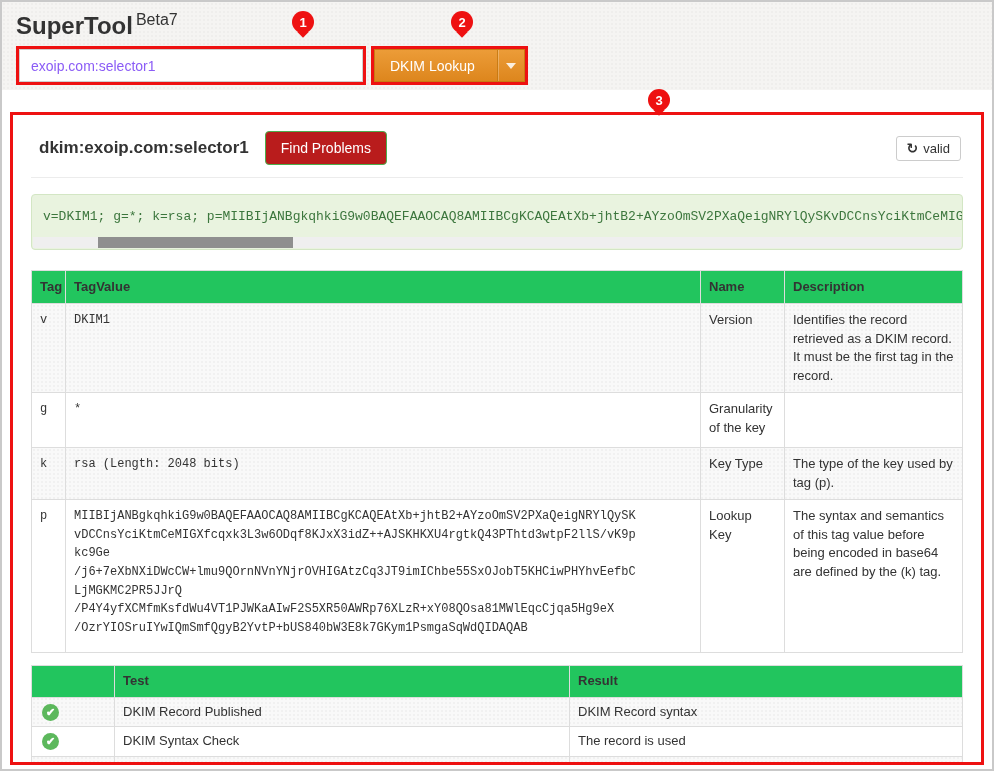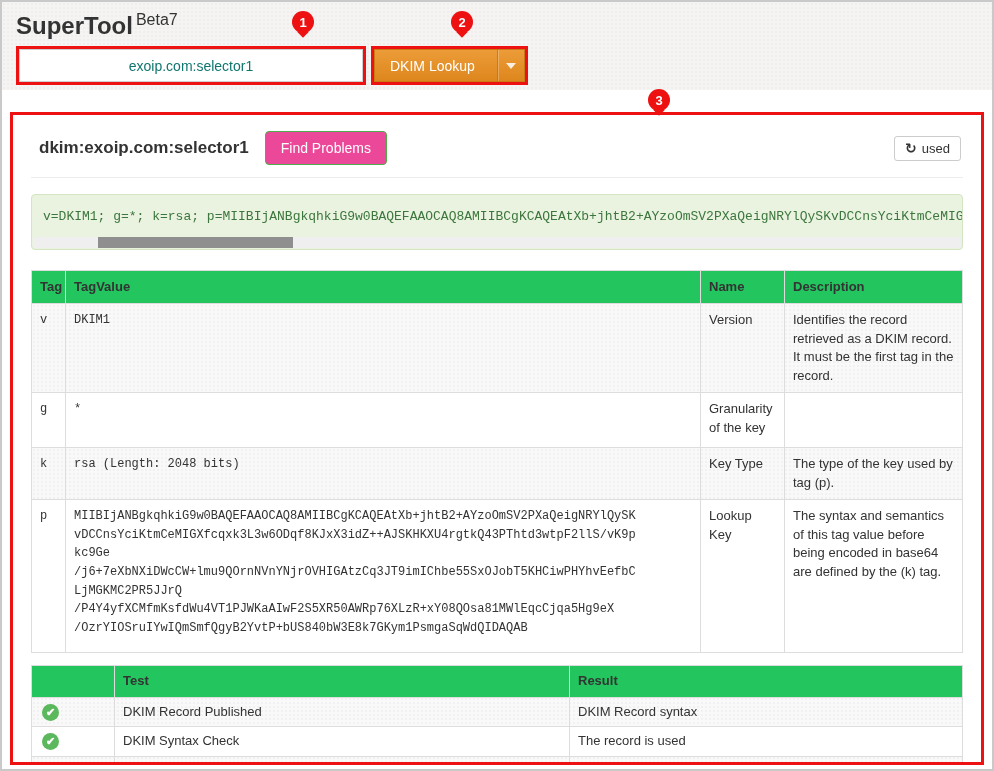--- a/index.html
+++ b/index.html
@@ -12,22 +12,22 @@
   .topband { height: 88px; padding: 9px 14px 0 14px;
     background-color:#f5f4f2;
     background-image: radial-gradient(rgba(0,0,0,0.025) 1px, transparent 1px);
     background-size: 4px 4px; }
   .apptitle { font-size: 24px; font-weight: 700; color:#333; letter-spacing: 0; }
   .apptitle sup { font-size: 16px; font-weight: 400; margin-left: 3px; }
   .searchrow { display: flex; margin-top: 6px; align-items: stretch; }
   .red-frame { border: 3px solid #ee1111; }
   .frame-input { width: 350px; height: 39px; margin-right: 5px; background:#fff; }
   .frame-input input { width: 100%; height: 100%; border: 1px solid #cfcfcf;
-    padding: 0 24px; font-size: 14px; color:#0f766e; outline: none;
-    font-family: "Liberation Sans", sans-serif; text-align: center; }
+    padding: 0 11px; font-size: 14px; color:#8b5cf6; outline: none;
+    font-family: "Liberation Sans", sans-serif; }
   .frame-btn { height: 39px; }
   .btn-orange { display: flex; height: 100%; cursor: pointer;
     background: linear-gradient(#ec9c38, #dd861d);
     border: 1px solid #c97a12; color: #fff; font-size: 14px; gap: 7px; }
   .btn-orange .main { padding: 0 15px; display: flex; align-items: center; }
   .btn-orange .caret-box { width: 27px; display: flex; align-items: center;
     justify-content: center; border-left: 1px solid rgba(193,117,15,.8);
     box-shadow: inset 1px 0 0 rgba(255,255,255,.25); }
   .caret { width: 0; height: 0; border-left: 5px solid transparent;
     border-right: 5px solid transparent; border-top: 6px solid rgba(255,255,255,.85); }
@@ -41,21 +41,21 @@
   .b1 { left: 290px; top: 9px; }
   .b2 { left: 449px; top: 9px; }
   .b3 { left: 646px; top: 87px; }
 
   
   .panel { margin: 22px 8px 0 8px; border: 3px solid #ee1111; background: #fff;
     padding: 12px 18px 10px 18px; height: 653px; overflow: hidden; }
   .panel-head { display: flex; align-items: center; padding: 4px 2px 12px 8px;
     border-bottom: 1px solid #ececec; }
   .panel-title { font-size: 17px; font-weight: 700; color:#333; }
-  .btn-green { margin-left: 16px; background: #ec4899; border: 1px solid #4cae4c;
+  .btn-green { margin-left: 16px; background: #b91c1c; border: 1px solid #4cae4c;
     color: #fff; font-size: 14px; padding: 8px 15px; border-radius: 4px;
     cursor: pointer; font-family: "Liberation Sans", sans-serif; }
   .head-spacer { flex: 1; }
   .btn-refresh { background: #fff; border: 1px solid #ccc; border-radius: 3px;
     padding: 4px 10px; font-size: 13px; color: #333; cursor: pointer;
     display: flex; align-items: center; gap: 5px;
     font-family: "Liberation Sans", sans-serif; }
   .refresh-glyph { font-family: "DejaVu Sans", sans-serif; font-size: 14px;
     font-weight: 700; line-height: 1; }
 
@@ -123,21 +123,21 @@
   <div class="balloon b3">3</div>
 
   <div class="panel">
 
     <div class="panel-head">
       <div class="panel-title">dkim:exoip.com:selector1</div>
       <button class="btn-green">Find Problems</button>
       <div class="head-spacer"></div>
       <button class="btn-refresh">
         <span class="refresh-glyph">↻</span>
-        <span>used</span>
+        <span>valid</span>
       </button>
     </div>
 
     <div class="codeblock">
       <div class="code-line">v=DKIM1; g=*; k=rsa; p=MIIBIjANBgkqhkiG9w0BAQEFAAOCAQ8AMIIBCgKCAQEAtXb+jhtB2+AYzoOmSV2PXaQeigNRYlQySKvDCCnsYciKtmCeMIGXfcqxk3L3w6ODq</div>
       <div class="hscroll">
         <div class="hthumb"></div>
       </div>
     </div>
 

